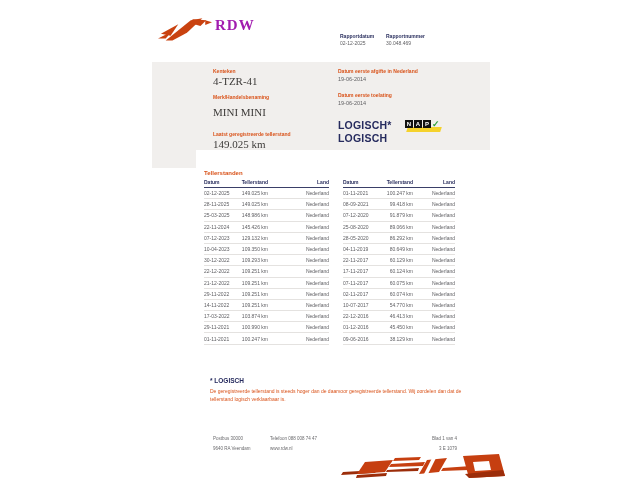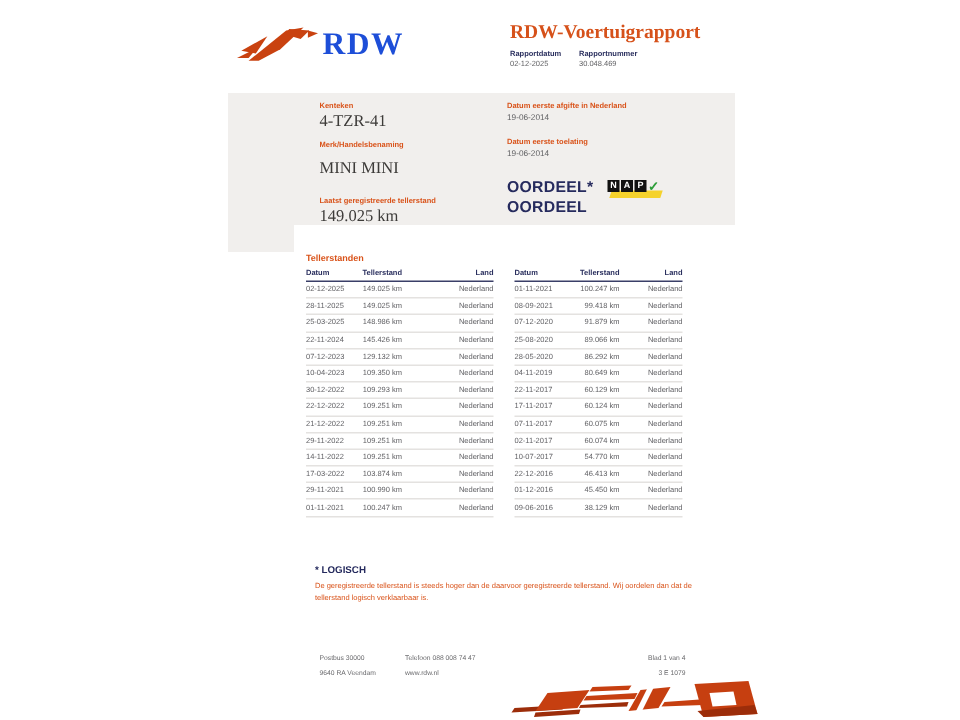--- a/index.html
+++ b/index.html
@@ -1,22 +1,22 @@
 <!DOCTYPE html>
 <html><head>
 <meta charset="utf-8">
 <style>
   html,body{margin:0;padding:0;background:#fff;}
   .page{position:relative;width:640px;height:480px;background:#ffffff;overflow:hidden;
         font-family:"Liberation Sans", sans-serif;}
   .abs{position:absolute;}
 
   
-  .rdw-wordmark{font-family:"Liberation Serif", serif;font-weight:bold;font-size:21px;
-                color:#1d4ed8;letter-spacing:1px;}
+  .rdw-wordmark{font-family:"Liberation Serif", serif;font-weight:bold;font-size:15px;
+                color:#a21caf;letter-spacing:1px;}
   .report-title{font-family:"Liberation Serif", serif;font-weight:bold;font-size:13px;color:#d6511a;}
   .meta-label{font-size:5px;font-weight:bold;color:#2a2f5e;}
   .meta-value{font-size:5px;color:#5f5f62;}
 
   
   .graybox{background:#f1efed;}
   .lbl{font-size:5px;font-weight:bold;color:#d9531a;}
   .serifval{font-family:"Liberation Serif", serif;font-size:11px;color:#3d3b39;}
   .smallval{font-size:5.5px;color:#5f5f62;}
   .oordeel{font-size:10.5px;font-weight:bold;color:#262b5e;line-height:13px;letter-spacing:.2px;}
@@ -55,21 +55,20 @@
 
   <svg class="abs" style="left:158px;top:13px;" width="54" height="30" viewBox="0 0 56 30">
     <polygon points="0,26 14,19 8,26" fill="#c94210"></polygon>
     <polygon points="3,21 21,11 13,23" fill="#c94210"></polygon>
     <polygon points="8,28 34,7 46,5 30,20 15,28" fill="#c94210"></polygon>
     <polygon points="36,6 50,7 44,13 34,10" fill="#c94210"></polygon>
     <polygon points="49,7 56,9 49,12" fill="#c94210"></polygon>
   </svg>
   <div class="abs rdw-wordmark" style="left:215px;top:17px;">RDW</div>
 
-  <div class="abs report-title" style="left:340px;top:13px;">RDW-Voertuigrapport</div>
   <div class="abs meta-label" style="left:340px;top:33px;">Rapportdatum</div>
   <div class="abs meta-value" style="left:340px;top:40px;">02-12-2025</div>
   <div class="abs meta-label" style="left:386px;top:33px;">Rapportnummer</div>
   <div class="abs meta-value" style="left:386px;top:40px;">30.048.469</div>
 
   <div class="abs graybox" style="left:152px;top:62px;width:338px;height:88px;"></div>
   <div class="abs graybox" style="left:152px;top:150px;width:44px;height:18px;"></div>
 
   <div class="abs lbl" style="left:213px;top:68px;">Kenteken</div>
   <div class="abs serifval" style="left:213px;top:75px;">4-TZR-41</div>
@@ -77,22 +76,22 @@
   <div class="abs serifval" style="left:213px;top:106px;">MINI MINI</div>
   <div class="abs lbl" style="left:213px;top:131px;">Laatst geregistreerde tellerstand</div>
   <div class="abs serifval" style="left:213px;top:138px;">149.025 km</div>
 
   <div class="abs lbl" style="left:338px;top:68px;">Datum eerste afgifte in Nederland</div>
   <div class="abs smallval" style="left:338px;top:76px;">19-06-2014</div>
   <div class="abs lbl" style="left:338px;top:92px;">Datum eerste toelating</div>
   <div class="abs smallval" style="left:338px;top:100px;">19-06-2014</div>
 
   <div class="abs oordeel" style="left:338px;top:119px;">
-    <div>OORDEEL*</div>
-    <div>OORDEEL</div>
+    <div>LOGISCH*</div>
+    <div>LOGISCH</div>
   </div>
 
   <div class="abs nap" style="left:405px;top:120px;">
     <div class="nap-yellow"></div>
     <span class="nap-sq" style="left:0;">N</span>
     <span class="nap-sq" style="left:9px;">A</span>
     <span class="nap-sq" style="left:18px;">P</span>
     <span class="nap-check">✓</span>
   </div>
 

